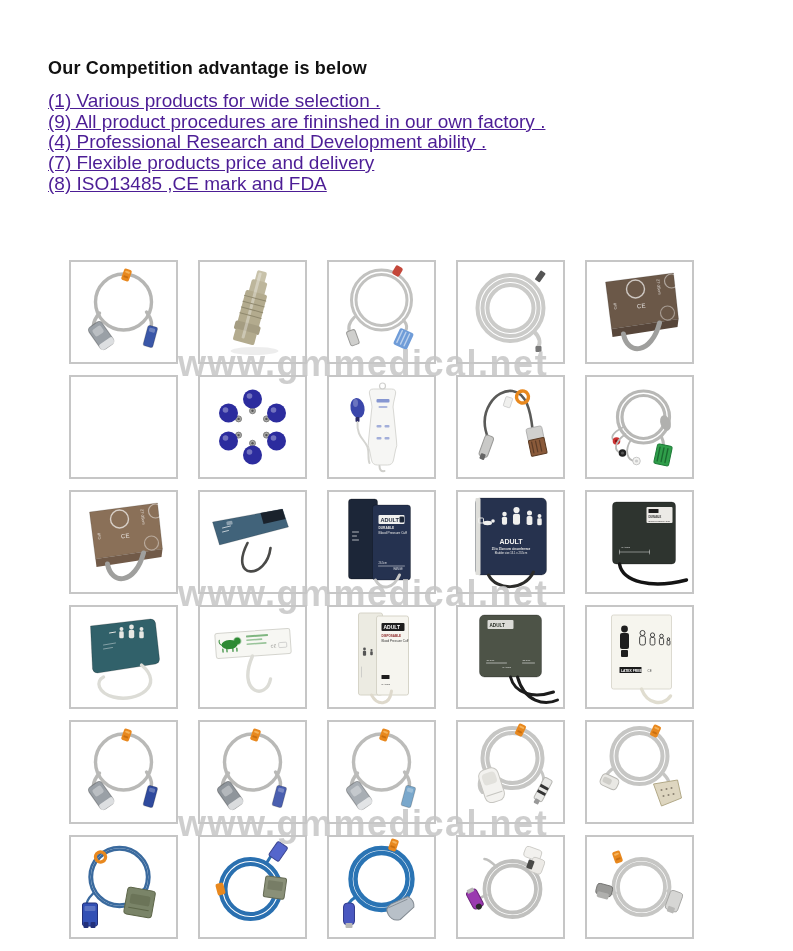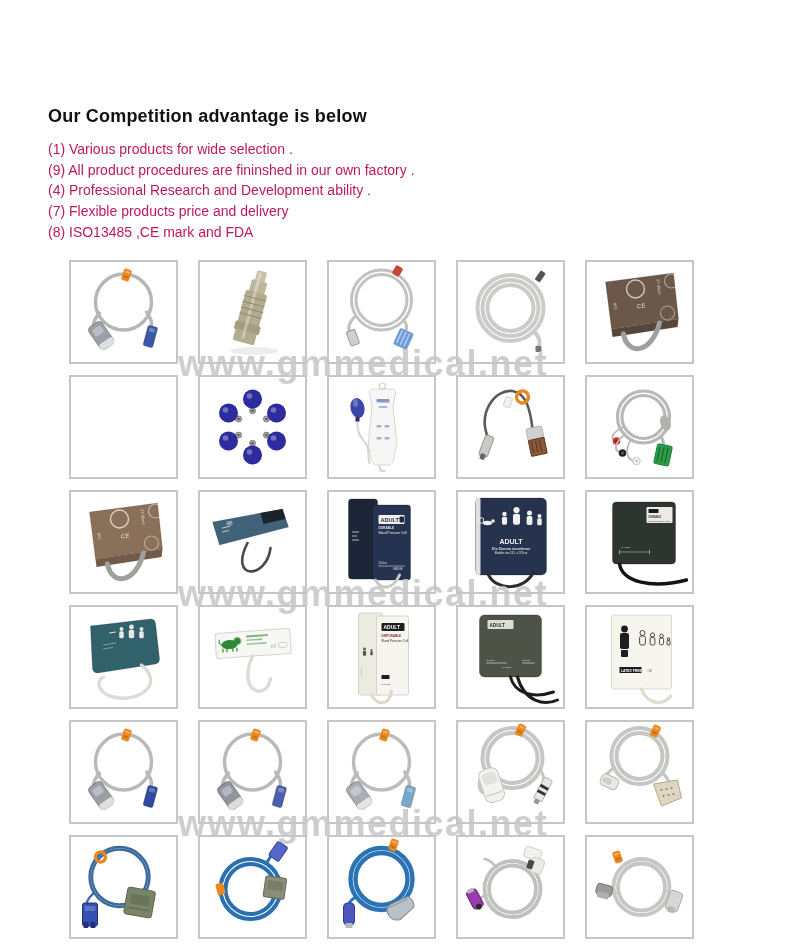--- a/index.html
+++ b/index.html
@@ -1,22 +1,22 @@
 <!DOCTYPE html>
 <html><head>
 <meta charset="utf-8">
 <style>
   html,body{margin:0;padding:0;}
   body{
     width:793px;height:951px;position:relative;background:#ffffff;
     font-family:"Liberation Sans",sans-serif;overflow:hidden;
   }
-  .content{position:absolute;left:48px;top:58px;width:710px;margin-top:48px;}
+  .content{position:absolute;left:48px;top:58px;width:710px;}
   .title{font-size:18px;font-weight:bold;color:#111;margin:0 0 12px 0;letter-spacing:.2px;}
-  .adv{font-size:14px;line-height:20.7px;color:#be185d;margin:0;}
+  .adv{font-size:19px;line-height:20.7px;color:#4c1d95;margin:0;text-decoration:underline;}
   .grid{
     position:absolute;left:69px;top:260px;
     display:grid;grid-template-columns:repeat(5,109px);grid-auto-rows:104px;
     column-gap:20px;row-gap:11px;
   }
   .cell{
     border:2px solid #c6c6c6;background:#fff;box-sizing:border-box;overflow:hidden;
   }
   .cell svg{width:100%;height:100%;display:block;}
   .wm{

